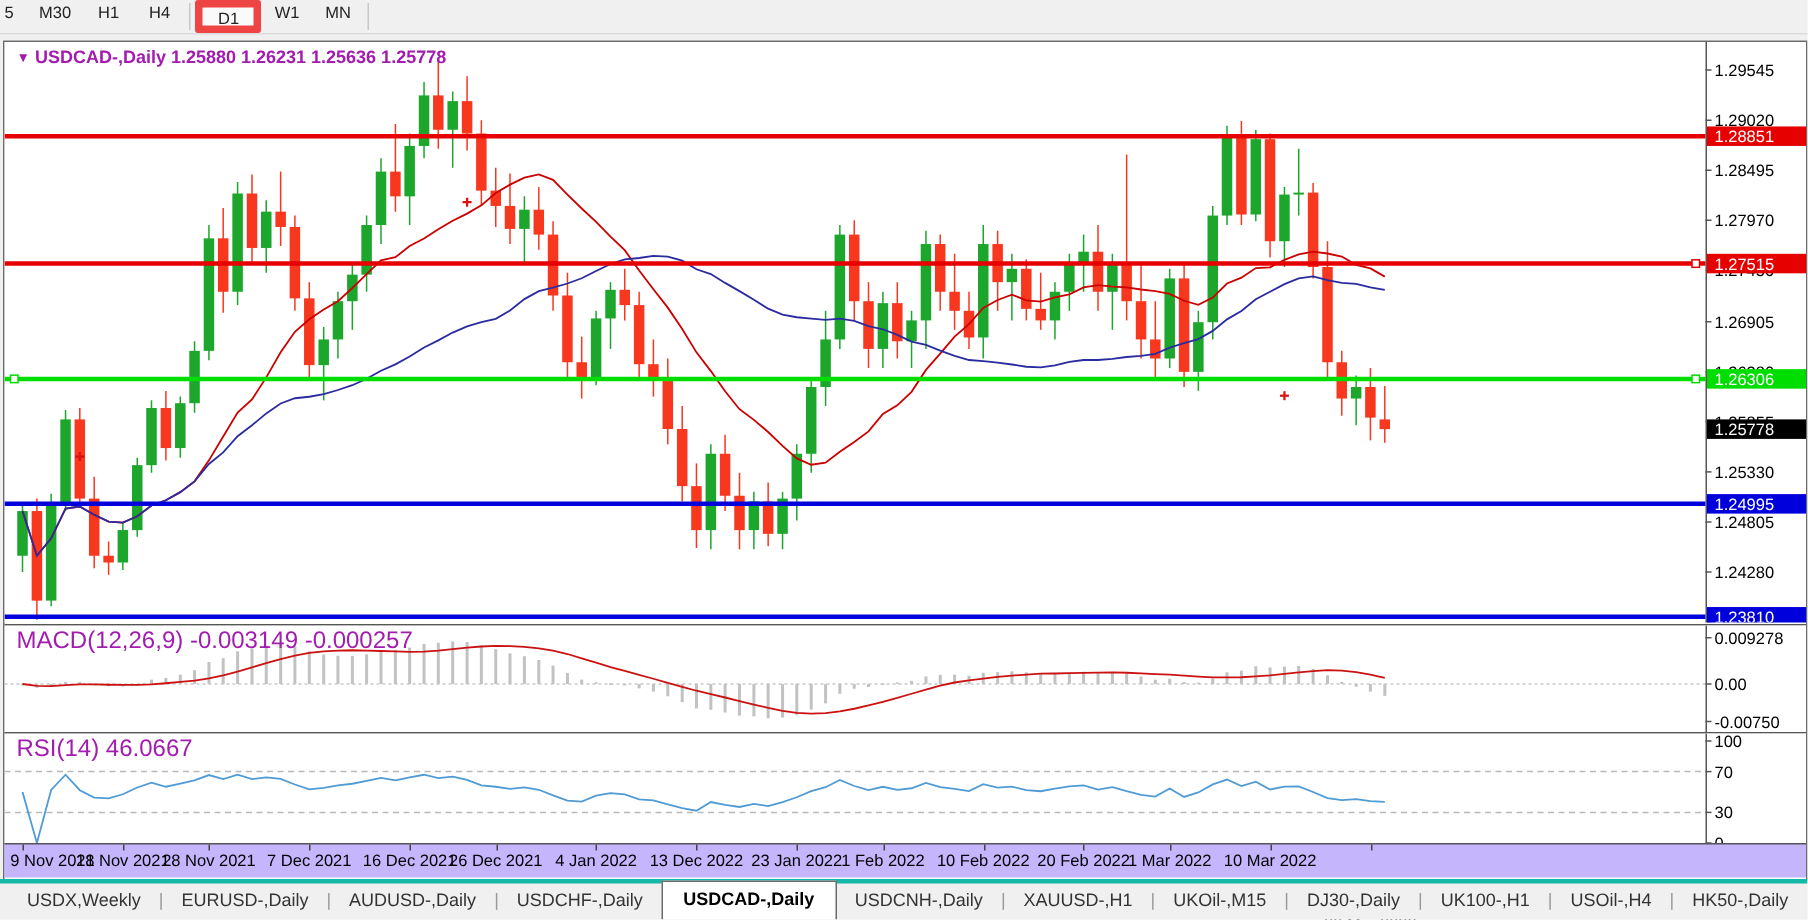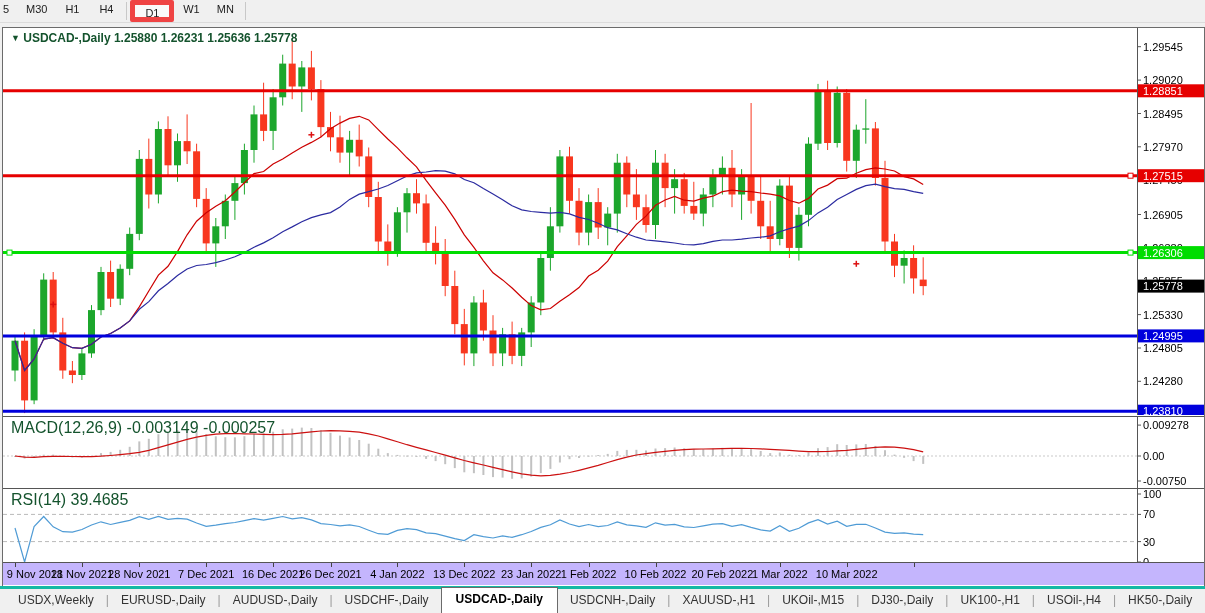--- a/index.html
+++ b/index.html
@@ -8,21 +8,21 @@
   .tfbtn{font-size:11px;color:#222;padding:3px 8px 0 8px;min-width:18px;text-align:center;cursor:default;}
   .tfbtn.first{padding-left:2px;min-width:8px;}
   .tfbtn.active{background:#fafafa;border:5px solid #ef4444;border-radius:2px;padding-top:2px;}
   .tfsep{width:1px;background:#c8c8c8;margin:2px 3px;}
   #chartwin{position:absolute;left:2px;top:27px;width:1201px;height:558px;background:#ffffff;border:1px solid #6b6b6b;}
   #chartwin .pane{position:absolute;left:0;overflow:hidden;}
   #main-pane{top:0;height:387px;width:1201px;}
   #macd-pane{top:388px;height:71px;width:1201px;border-top:1px solid #555;}
   #rsi-pane{top:460px;height:73px;width:1201px;border-top:1px solid #555;}
   #date-axis{position:absolute;left:0;top:534px;height:22px;width:1201px;border-top:1px solid #555;background:#c4b5fd;}
-  .overlay-label{position:absolute;left:8px;top:3px;font-size:12px;color:#14532d;white-space:nowrap;z-index:5;}
+  .overlay-label{position:absolute;left:8px;top:3px;font-size:12px;color:#a21caf;white-space:nowrap;z-index:5;}
   #main-title{font-weight:700;}
   .ind-label{font-weight:400;font-size:16px;}
   .date-label{position:absolute;top:5px;font-size:11px;color:#000;transform:translateX(-50%);white-space:nowrap;}
   .date-tick{position:absolute;top:0;width:1px;height:4px;background:#444;}
   #tabsbar{position:absolute;left:0;top:586px;width:1205px;height:27px;background:#f0f0f0;border-top:3px solid #14b8a6;display:flex;align-items:flex-end;padding-left:6px;box-sizing:border-box;}
   .tab{font-size:12px;color:#333;padding:4px 12px 6px 12px;white-space:nowrap;cursor:default;}
   .tab.active{background:#ffffff;border:1px solid #6b6b6b;border-bottom:none;font-weight:700;color:#000;padding:4px 14px 7px 14px;margin-bottom:0;}
   .tabsep{color:#999;font-size:12px;padding:4px 0 6px 0;}
   .tab-arrows{margin-left:auto;font-size:9px;color:#444;padding:6px 8px 6px 4px;letter-spacing:4px;white-space:nowrap;}
   svg text{font-family:"Liberation Sans",sans-serif;}
@@ -625,21 +625,21 @@
       <line x1="1134.5" y1="0" x2="1134.5" y2="73" stroke="#555" stroke-width="1"></line>
       <line x1="1134" y1="5" x2="1138" y2="5" stroke="#555" stroke-width="1"></line>
       <text x="1140" y="9" font-size="11" fill="#000">100</text>
       <line x1="1134" y1="25.4" x2="1138" y2="25.4" stroke="#555" stroke-width="1"></line>
       <text x="1140" y="29.4" font-size="11" fill="#000">70</text>
       <line x1="1134" y1="52.6" x2="1138" y2="52.6" stroke="#555" stroke-width="1"></line>
       <text x="1140" y="56.6" font-size="11" fill="#000">30</text>
       <line x1="1134" y1="73" x2="1138" y2="73" stroke="#555" stroke-width="1"></line>
       <text x="1140" y="77" font-size="11" fill="#000">0</text>
     </svg>
-  <div class="overlay-label ind-label" style="top:463px;">RSI(14) 39.4685</div>
+  <div class="overlay-label ind-label" style="top:463px;">RSI(14) 46.0667</div>
   <div id="date-axis">
       <div class="date-tick" style="left: 12px;"></div>
       <div class="date-label" style="left: 32px;">9 Nov 2021</div>
       <div class="date-tick" style="left: 78.9px;"></div>
       <div class="date-label" style="left: 78.9px;">18 Nov 2021</div>
       <div class="date-tick" style="left: 136.3px;"></div>
       <div class="date-label" style="left: 136.3px;">28 Nov 2021</div>
       <div class="date-tick" style="left: 203.2px;"></div>
       <div class="date-label" style="left: 203.2px;">7 Dec 2021</div>
       <div class="date-tick" style="left: 270.1px;"></div>

